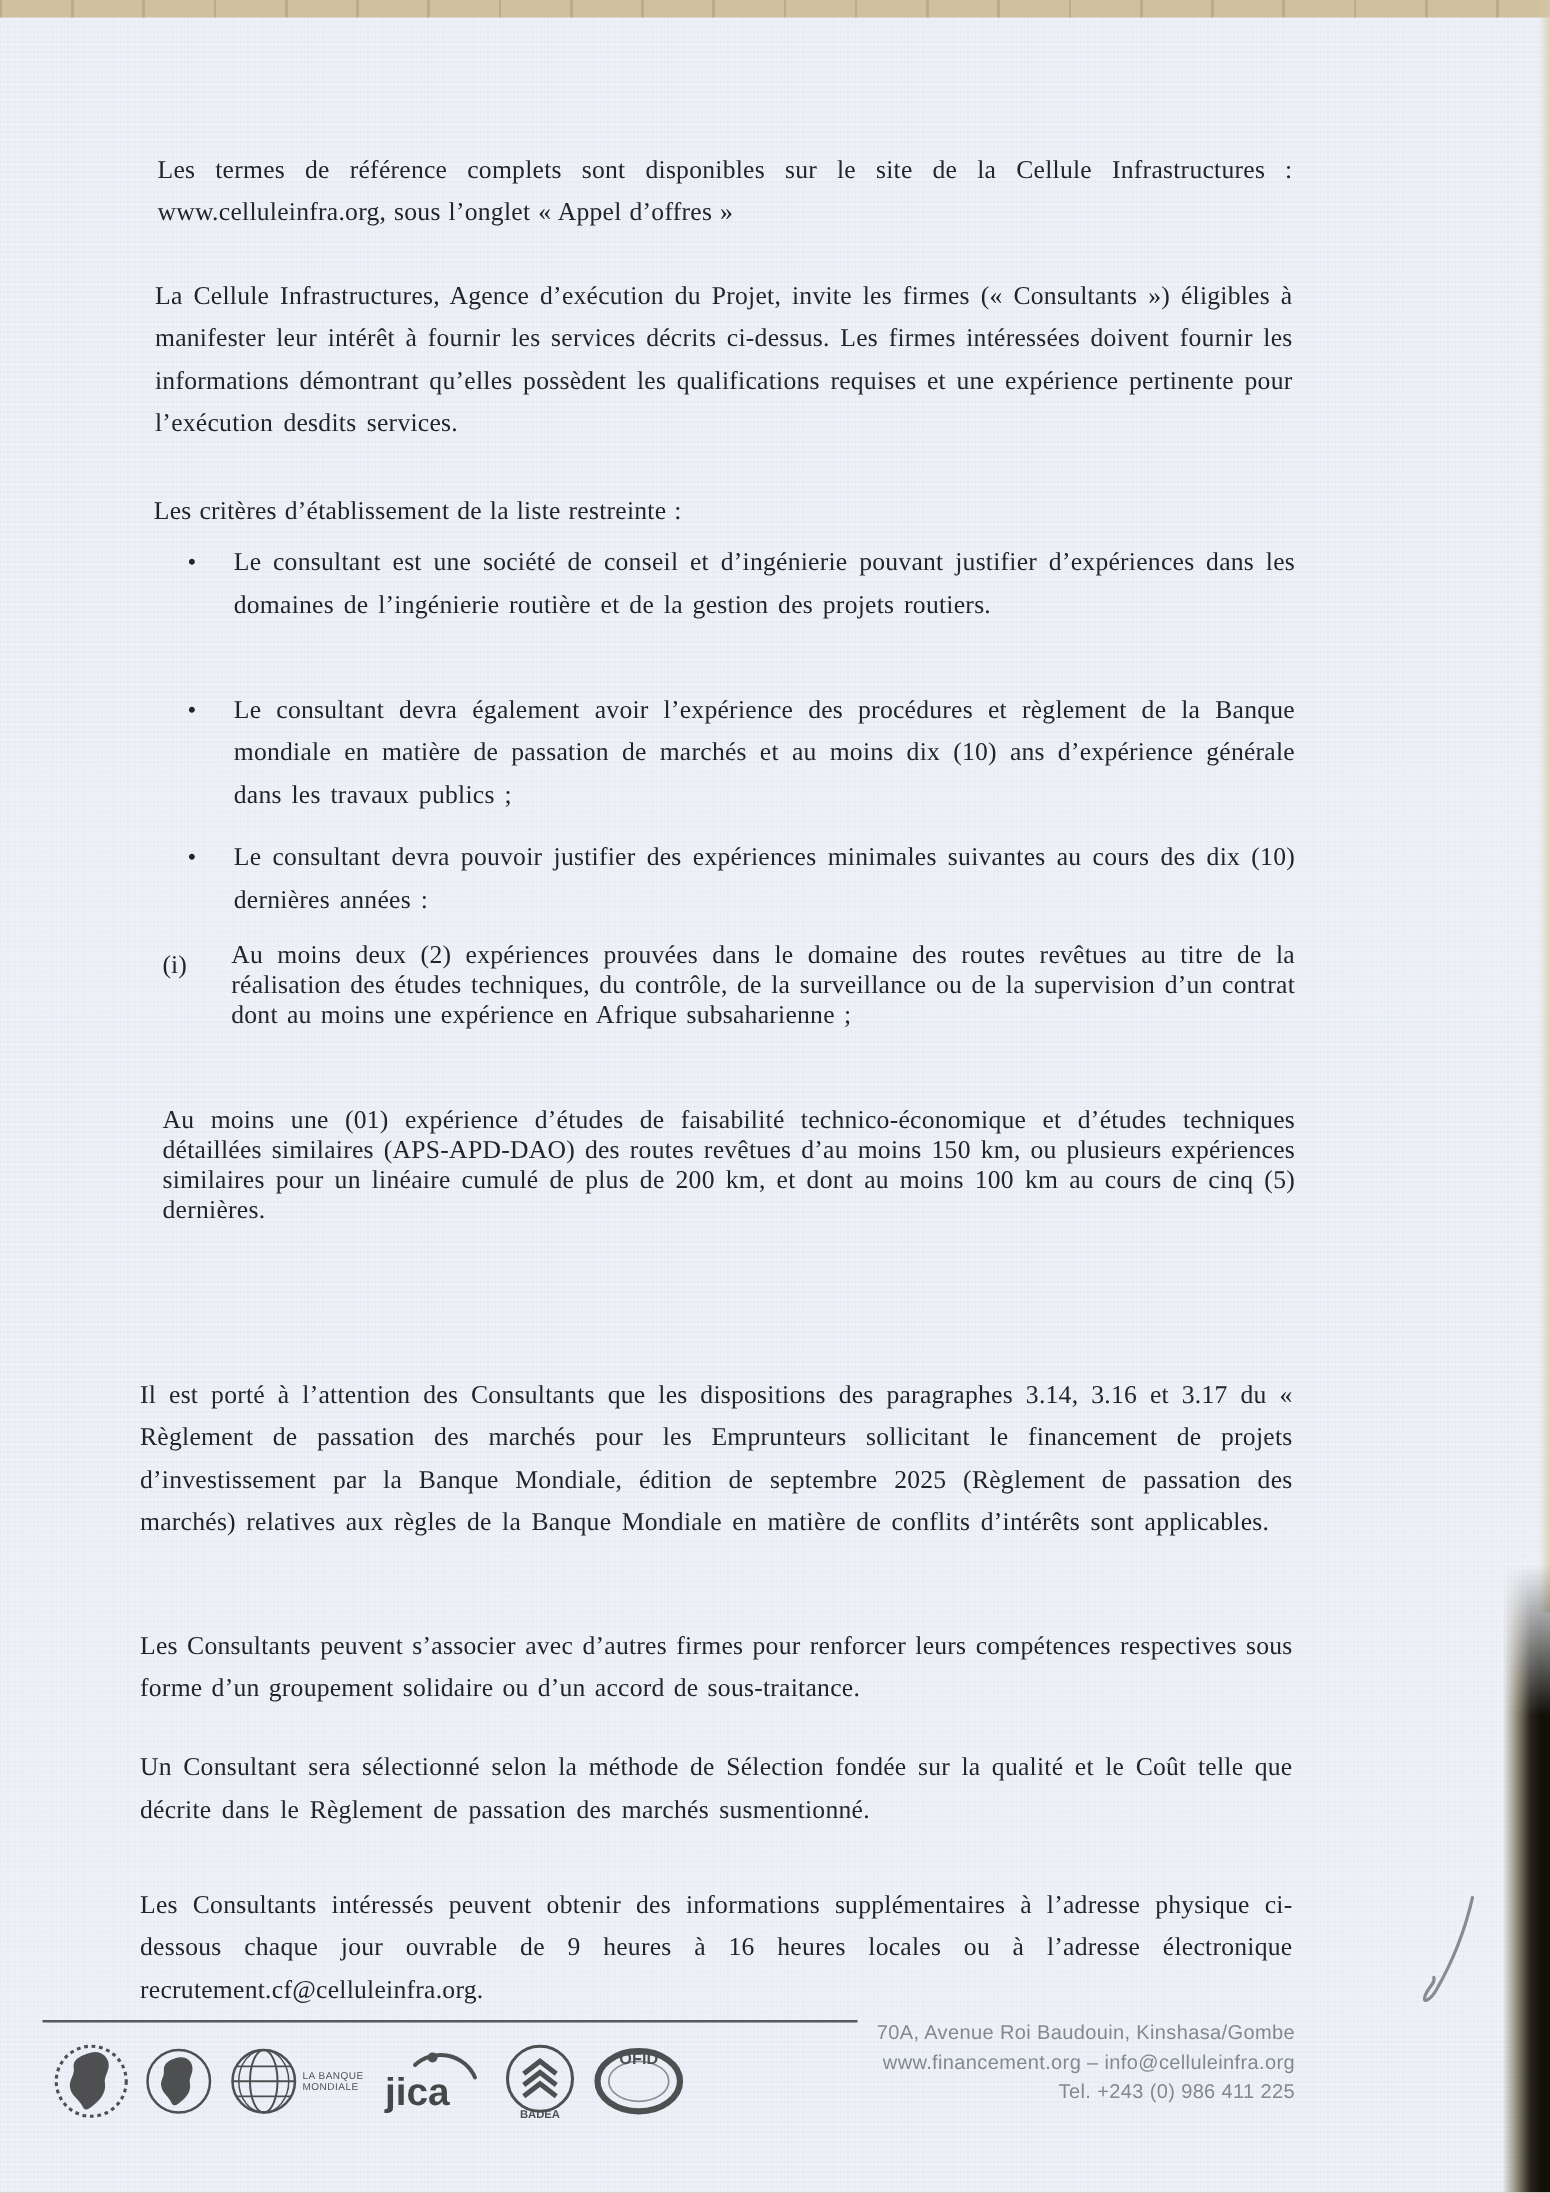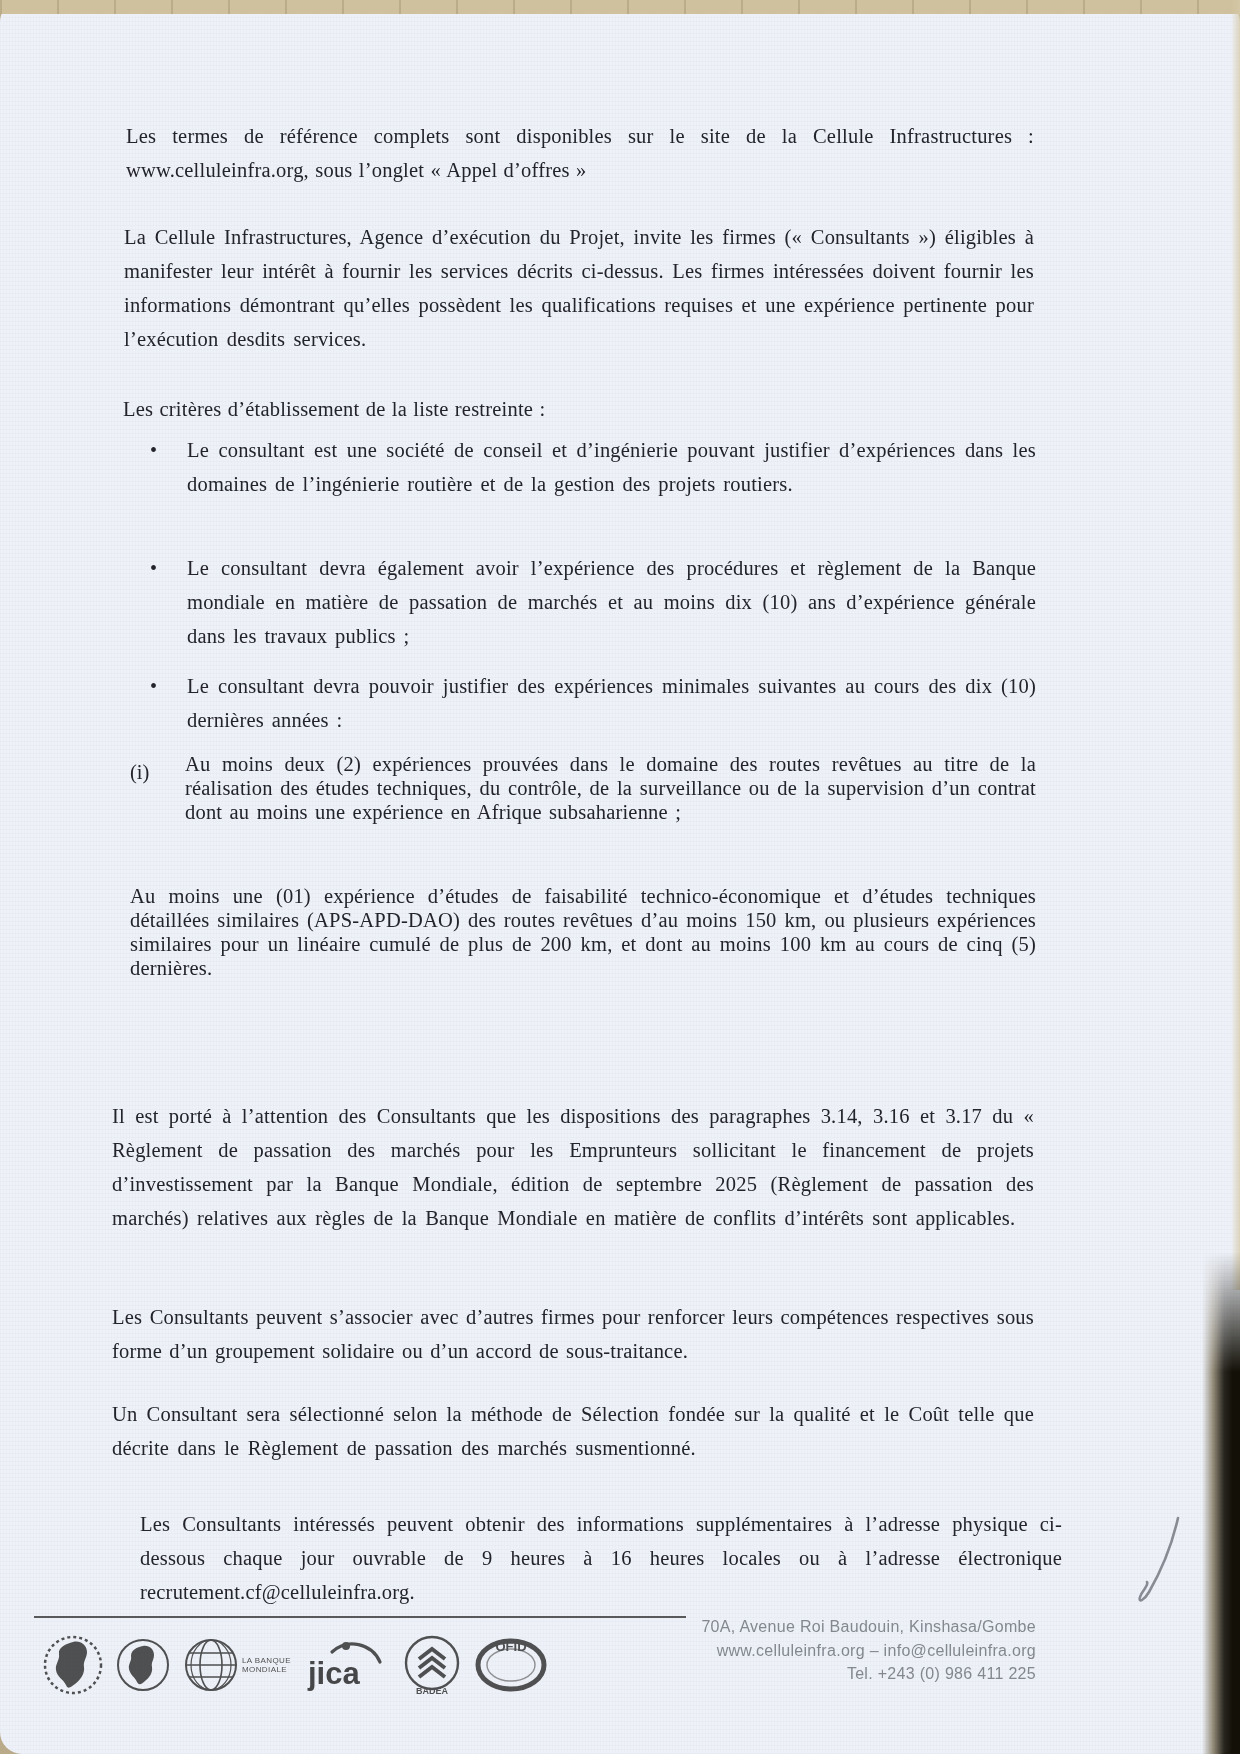--- a/index.html
+++ b/index.html
@@ -9,21 +9,20 @@
     font-family:"Liberation Serif","DejaVu Serif",serif;
     overflow:hidden;
   }
   .page{
     position:relative;width:1240px;height:1754px;
     background:#eef1f7;
     background-image:
       repeating-linear-gradient(0deg, rgba(120,140,180,.04) 0 1px, transparent 1px 4px),
       repeating-linear-gradient(90deg, rgba(120,140,180,.03) 0 1px, transparent 1px 3px);
     color:#23242b;
-    border-radius:22px;
   }
   
   .edge-top{
     position:absolute;top:0;left:0;width:1240px;height:14px;
     background:linear-gradient(90deg,#d2c4a0,#dccfae 22%,#c8b built,#c8b992 45%,#d6c9a7 70%,#c3b48e 90%,#cfc19d);
     background-color:#cfc19d;
   }
   .edge-top::after{
     content:"";position:absolute;inset:0;
     background:repeating-linear-gradient(90deg, rgba(90,75,45,.35) 0 2px, transparent 2px 57px);
@@ -52,21 +51,21 @@
   .b2{top:551px;left:150px;width:886px;}
   .b3{top:669px;left:150px;width:886px;}
   .nitem{position:absolute;display:flex;}
   .nitem .nlab{width:55px;flex:0 0 55px;font-size:20.5px;line-height:41px;}
   .nitem .ntxt{flex:1;font-size:20.5px;line-height:24px;text-align:justify;letter-spacing:.2px;word-spacing:2px;}
   .i1{top:752px;left:130px;width:906px;}
   .i2{top:884px;left:130px;width:906px;}
   .p-attention{top:1078px;left:112px;width:922px;word-spacing:3px;}
   .p-grouping{top:1279px;left:112px;width:922px;word-spacing:2px;}
   .p-selection{top:1376px;left:112px;width:922px;word-spacing:3px;}
-  .p-contact{top:1486px;left:112px;width:922px;word-spacing:3px;margin-left:28px;}
+  .p-contact{top:1486px;left:112px;width:922px;word-spacing:3px;}
   
   .f-divider{position:absolute;top:1616px;left:34px;width:652px;height:2px;background:#3e3e3e;opacity:.85;}
   .logo-row{position:absolute;top:1624px;left:42px;width:640px;height:82px;display:flex;align-items:center;gap:11px;}
   .logo{filter:grayscale(1);opacity:.82;display:flex;align-items:center;}
   .wb-text{font-family:"Liberation Sans",sans-serif;font-size:8px;font-weight:normal;color:#2c2c2c;line-height:9px;letter-spacing:.4px;margin-left:2px;}
   .jica-wrap{position:relative;width:88px;height:62px;}
   .jica-word{position:absolute;left:6px;top:22px;font-family:"Liberation Sans",sans-serif;font-weight:bold;font-size:31px;color:#222;letter-spacing:0px;}
   .addr{position:absolute;top:1615px;left:580px;width:456px;text-align:right;
         font-family:"Liberation Sans","DejaVu Sans",sans-serif;font-size:16px;line-height:23.5px;color:#83888f;letter-spacing:.3px;}
   .penmark{position:absolute;left:1118px;top:1514px;}
@@ -170,17 +169,17 @@
     <svg class="logo" width="74" height="56" viewBox="0 0 74 56">
       <ellipse cx="37" cy="28" rx="33" ry="24" fill="none" stroke="#2d2d2d" stroke-width="5"></ellipse>
       <ellipse cx="37" cy="28" rx="24" ry="16" fill="none" stroke="#2d2d2d" stroke-width="1.4" opacity=".6"></ellipse>
       <text x="37" y="14" text-anchor="middle" font-family="Liberation Sans, sans-serif" font-size="13" font-weight="bold" fill="#2d2d2d">OFID</text>
     </svg>
 
   </div>
 
   <div class="addr">
     <div>70A,  Avenue Roi Baudouin, Kinshasa/Gombe</div>
-    <div>www.celluleinfra.org – info@celluleinfra.org</div>
+    <div>www.financement.org – info@celluleinfra.org</div>
     <div>Tel. +243 (0) 986 411 225</div>
   </div>
 
 </div>
 
 </body></html>

